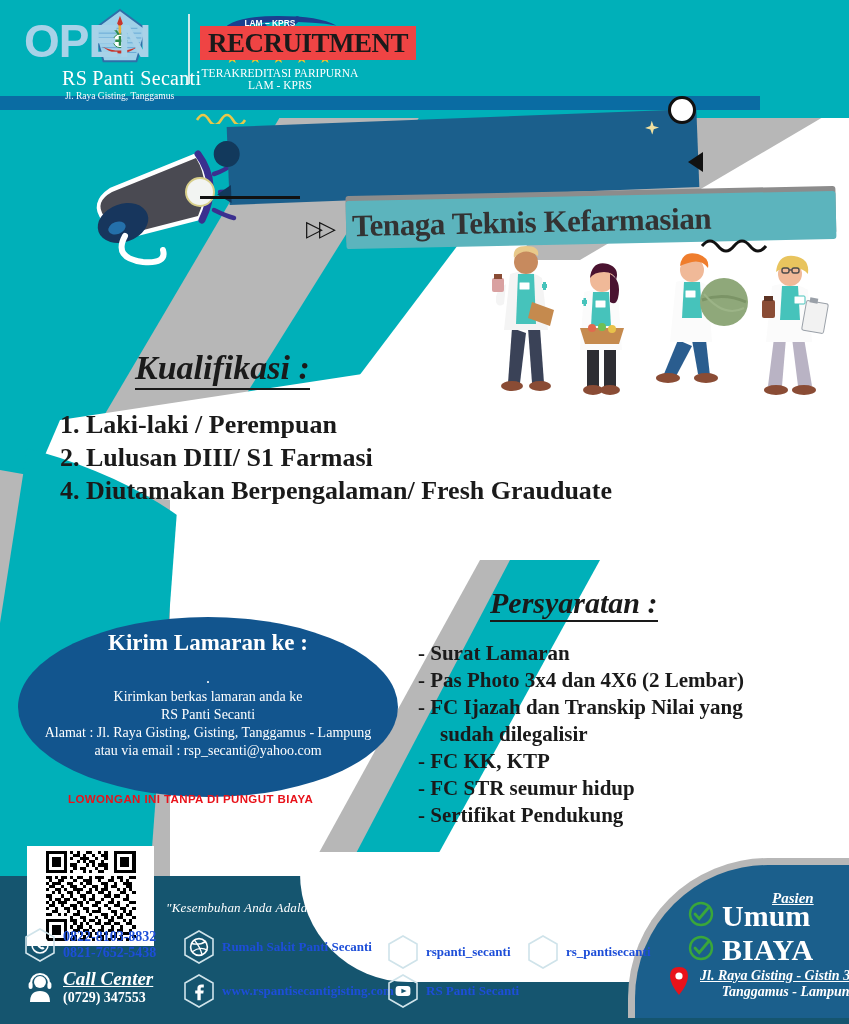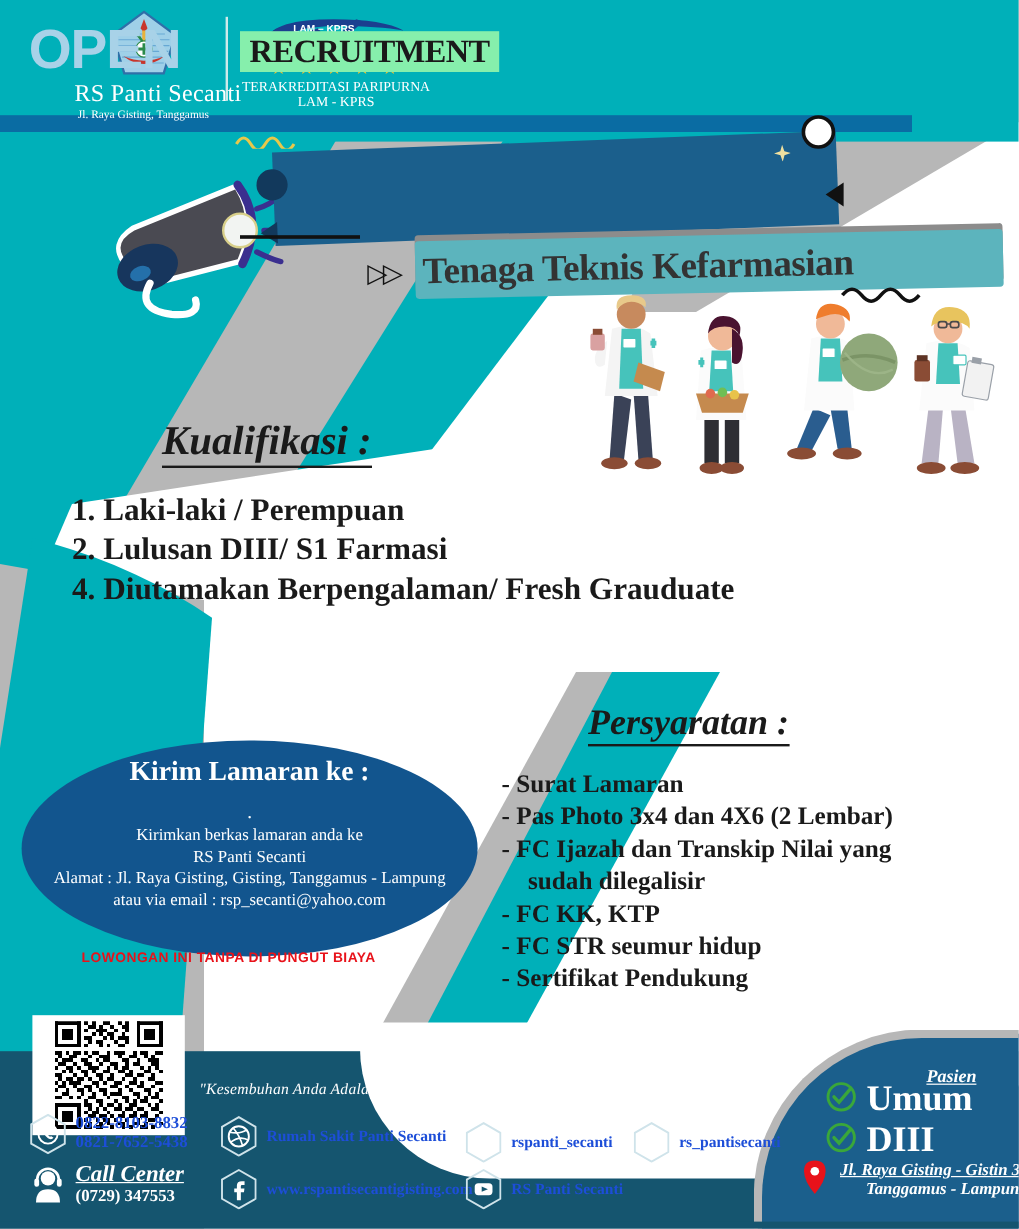--- a/index.html
+++ b/index.html
@@ -97,21 +97,21 @@
   }
   .banner-open .gold{
     position:absolute;right:38px;top:10px;width:14px;height:14px;background:#efe0a0;
     clip-path:polygon(50% 0,62% 38%,100% 50%,62% 62%,50% 100%,38% 62%,0 50%,38% 38%);
   }
   .word-open{
     position:absolute;left:24px;top:18px;font-family:"Liberation Sans",sans-serif;
     font-weight:bold;font-size:46px;color:#a8d2e8;letter-spacing:-1px;line-height:46px;
   }
   .word-recruit{
-    position:absolute;left:200px;top:26px;background:#86efac;padding:2px 8px;
+    position:absolute;left:200px;top:26px;background:#ef4444;padding:2px 8px;
     font-family:"Liberation Serif",serif;font-weight:bold;font-size:27px;color:#1a1a1a;
     letter-spacing:-0.5px;line-height:30px;white-space:nowrap;
   }
   .circle-deco{
     position:absolute;left:668px;top:96px;width:22px;height:22px;border:3px solid #111;
     border-radius:50%;background:#fff;
   }
   .tri-right{
     position:absolute;left:688px;top:152px;width:0;height:0;
     border-top:10px solid transparent;border-bottom:10px solid transparent;border-right:15px solid #111;
@@ -744,21 +744,21 @@
     </span>
     <span class="txt">Umum</span>
   </div>
   <div class="pasien-row" style="left:688px;top:934px;">
     <span>
       <svg viewBox="0 0 26 26" width="26" height="26">
         <circle cx="13" cy="13" r="11" fill="none" stroke="#3aa73a" stroke-width="2.4"></circle>
         <path d="M7 13 l4.2 4.6 L21 6" fill="none" stroke="#3aa73a" stroke-width="2.8" stroke-linecap="round"></path>
       </svg>
     </span>
-    <span class="txt">DIII</span>
+    <span class="txt">BIAYA</span>
   </div>
 
   <div class="pin">
     <svg viewBox="0 0 22 30" width="22" height="30">
       <path d="M11 1 q9 0 9 9 q0 8 -9 19 q-9 -11 -9 -19 q0 -9 9 -9 z" fill="#e8121a"></path>
       <circle cx="11" cy="10" r="3.6" fill="#ffffff"></circle>
     </svg>
   </div>
   <div class="addr">
     <div class="l1">Jl. Raya Gisting - Gistin 35378</div>

